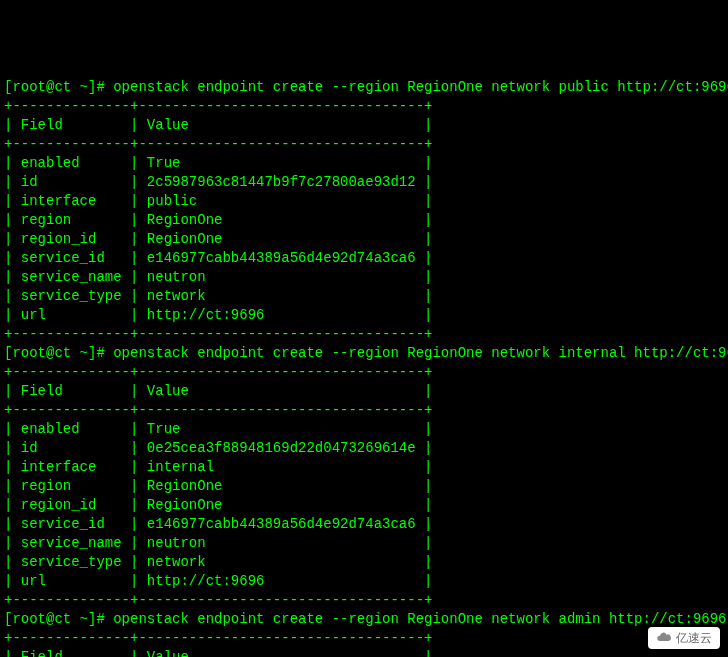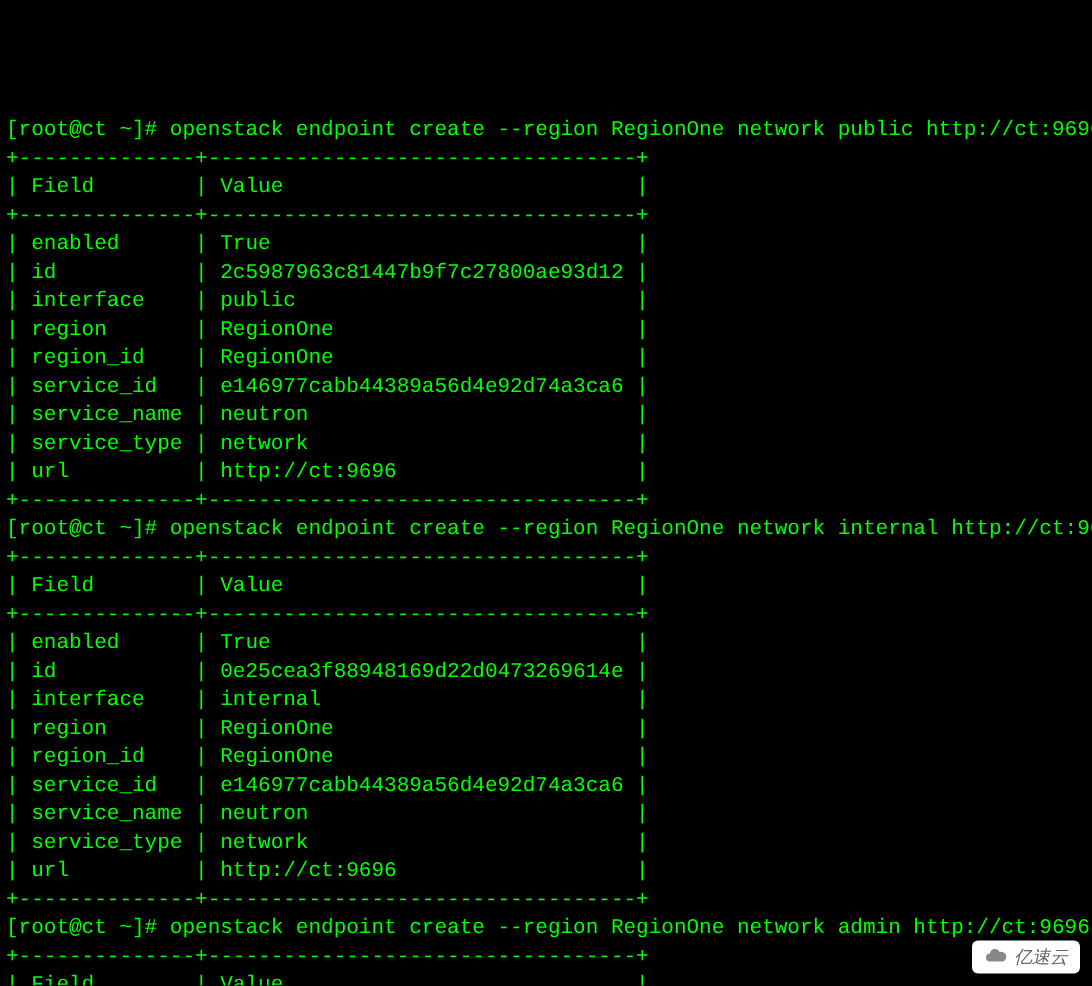--- a/index.html
+++ b/index.html
@@ -30,21 +30,20 @@
       background: #ffffff;
       border-radius: 4px;
       padding: 2px 8px;
       display: flex;
       gap: 4px;
       font-family: sans-serif;
       color: #666;
       font-size: 12px;
       line-height: 18px;
       white-space: normal;
-      font-style: italic;
     }
     .watermark-icon {
       width: 16px;
       height: 16px;
       display: inline-block;
     }
   </style>
 </head>
 <body>
 

